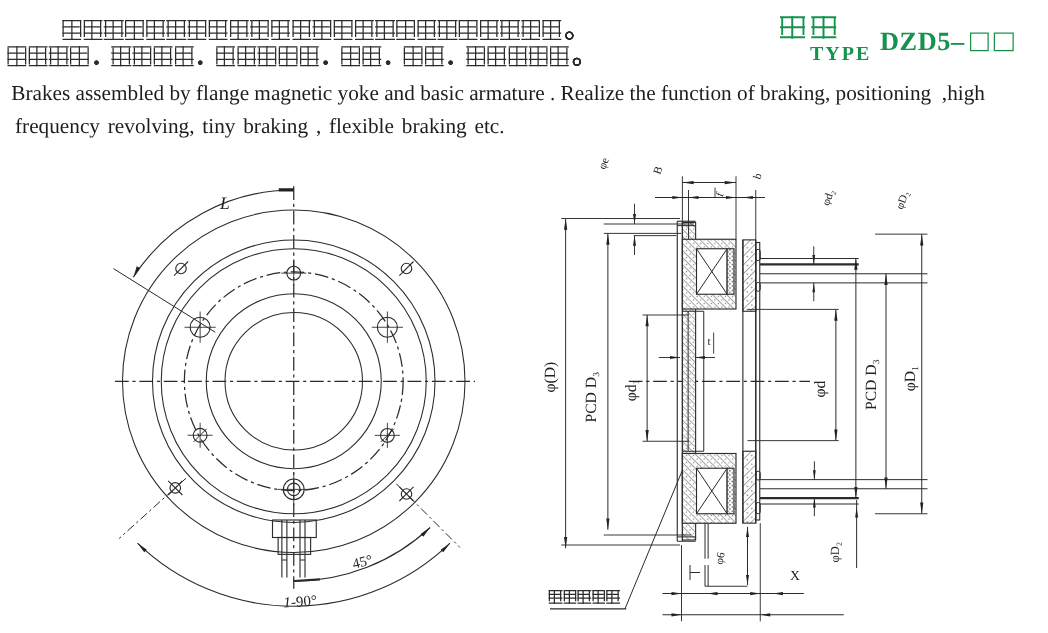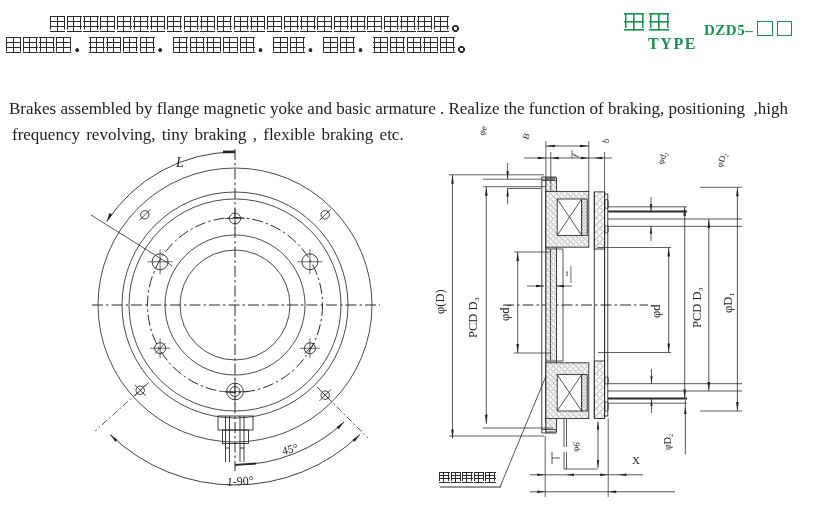--- a/index.html
+++ b/index.html
@@ -18,36 +18,36 @@
 .hz{position:absolute;white-space:nowrap;}
 .hz i{width:20px;height:18px;margin-right:5px;}
 .hz i.g{background:
  linear-gradient(#17914e,#17914e) 0 0/100% 1.6px,
  linear-gradient(#17914e,#17914e) 0 46%/100% 1.6px,
  linear-gradient(#17914e,#17914e) 0 100%/100% 1.6px,
  linear-gradient(#17914e,#17914e) 47% 0/1.6px 100%,
  linear-gradient(#17914e,#17914e) 3% 20%/1.5px 80%,
  linear-gradient(#17914e,#17914e) 97% 20%/1.5px 80%;
  background-repeat:no-repeat;}
-.en{position:absolute;font-size:17px;color:#1d1d1d;white-space:nowrap;font-family:"Liberation Serif",serif;margin-top:34px;}
+.en{position:absolute;font-size:17px;color:#1d1d1d;white-space:nowrap;font-family:"Liberation Serif",serif;}
 .grn{color:#17914e;font-weight:bold;font-family:"Liberation Serif",serif;position:absolute;white-space:nowrap;}
 .bx{display:inline-block;width:13.2px;height:13.2px;border:1.6px solid #17914e;margin-left:4.2px;vertical-align:-1px;}
 .cjsm{position:absolute;white-space:nowrap;}
 .cjsm i{width:10.5px;height:11px;margin-right:1px;}
 svg{position:absolute;left:0;top:0;}
 </style></head>
 <body>
 <div id="page">
 <div class="zh" style="left:50px;top:16px;"><i class="g"></i><i class="g"></i><i class="g"></i><i class="g"></i><i class="g"></i><i class="g"></i><i class="g"></i><i class="g"></i><i class="g"></i><i class="g"></i><i class="g"></i><i class="g"></i><i class="g"></i><i class="g"></i><i class="g"></i><i class="g"></i><i class="g"></i><i class="g"></i><i class="g"></i><i class="g"></i><i class="g"></i><i class="g"></i><i class="g"></i><i class="g"></i><i class="o"></i></div>
 <div class="zh" style="left:6px;top:37.2px;"><i class="g"></i><i class="g"></i><i class="g"></i><i class="g"></i><i class="d"></i><i class="g"></i><i class="g"></i><i class="g"></i><i class="g"></i><i class="d"></i><i class="g"></i><i class="g"></i><i class="g"></i><i class="g"></i><i class="g"></i><i class="d"></i><i class="g"></i><i class="g"></i><i class="d"></i><i class="g"></i><i class="g"></i><i class="d"></i><i class="g"></i><i class="g"></i><i class="g"></i><i class="g"></i><i class="g"></i><i class="o"></i></div>
 <div class="en" style="left:9px;top:65px;">Brakes assembled by flange magnetic yoke and basic armature . Realize the function of braking, positioning&nbsp; ,high</div>
 <div class="en" style="left:12px;top:91px;word-spacing:2px;">frequency revolving, tiny braking , flexible braking etc.</div>
 <div class="hz zh" style="left:624px;top:13px;"><i class="g"></i><i class="g"></i></div>
 <div class="grn" style="left:648px;top:34.5px;font-size:16px;letter-spacing:1.6px;">TYPE</div>
-<div class="grn" style="left:704px;top:21px;font-size:15px;letter-spacing:0.5px;">DZD5–<span class="bx"></span><span class="bx"></span></div>
+<div class="grn" style="left:704px;top:21px;font-size:21px;letter-spacing:0.5px;">DZD5–<span class="bx"></span><span class="bx"></span></div>
 <div class="cjsm zh" style="left:439px;top:472px;"><i class="g"></i><i class="g"></i><i class="g"></i><i class="g"></i><i class="g"></i></div>
 <svg width="838" height="506" viewBox="0 0 838 506">
 <defs>
 <pattern id="hy" width="4" height="4" patternUnits="userSpaceOnUse" patternTransform="rotate(-45)">
           <rect width="4" height="4" fill="#fff"></rect>
           <line x1="0" y1="0" x2="0" y2="4" stroke="#4a4a4a" stroke-width="0.8"></line>
           <circle cx="2.6" cy="2" r="0.5" fill="#555"></circle>
         </pattern>
 <pattern id="ha" width="5" height="5" patternUnits="userSpaceOnUse" patternTransform="rotate(45)">
           <rect width="5" height="5" fill="#fff"></rect>

